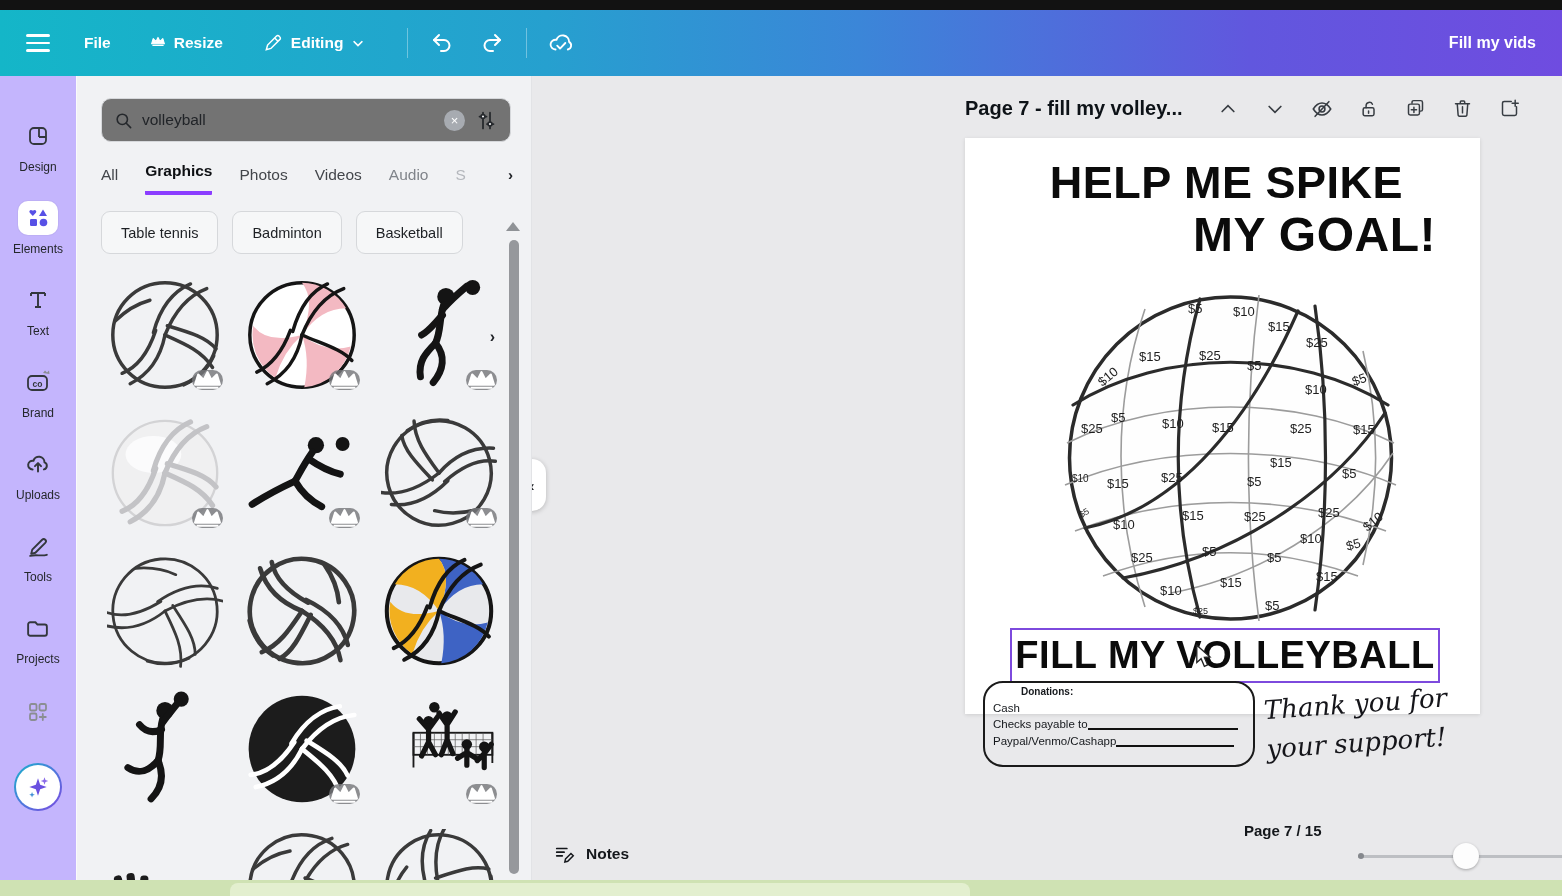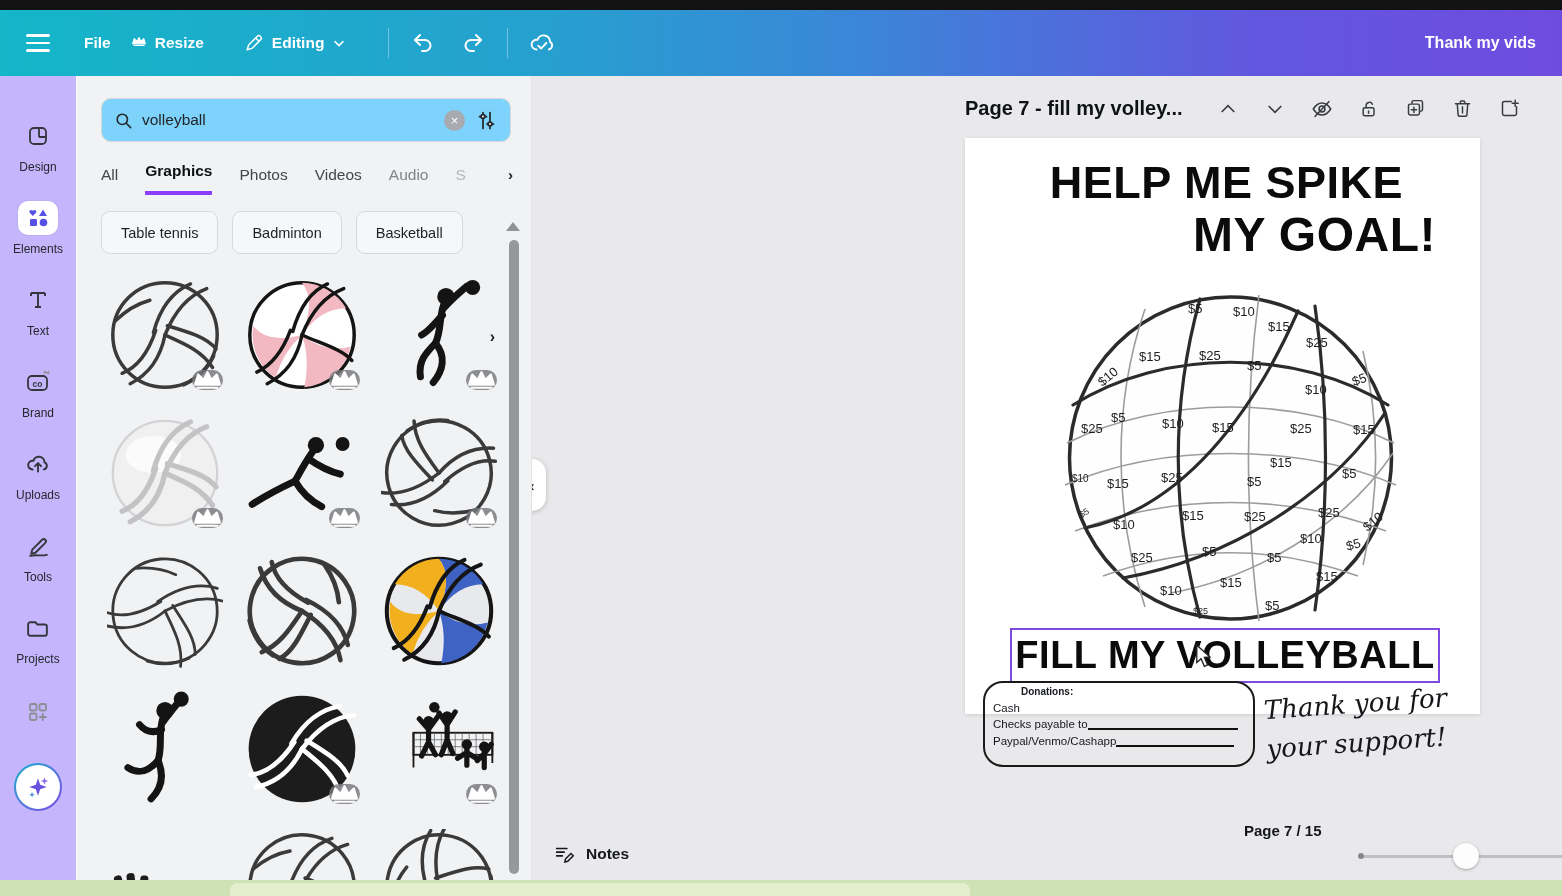--- a/index.html
+++ b/index.html
@@ -6,21 +6,21 @@
   html,body { width:1562px; height:896px; overflow:hidden; font-family:"Liberation Sans", sans-serif; background:#e9e9eb; }
 
   
   .os-strip { position:absolute; top:0; left:0; right:0; height:10px; background:#121212; }
   .topbar { position:absolute; top:10px; left:0; right:0; height:66px;
     background:linear-gradient(90deg,#14b6c8 0%,#26a0cf 35%,#3b86d8 55%,#6157de 80%,#6f4ce0 100%);
     display:flex; align-items:center; color:#fff; padding:0 26px; z-index:30; }
   .topbar .tb-item { display:flex; align-items:center; gap:8px; font-size:15.5px; font-weight:600; cursor:pointer; }
   .hamburger { width:24px; display:flex; flex-direction:column; gap:5px; margin-right:34px; cursor:pointer; }
   .hamburger span { display:block; height:2.6px; background:#fff; border-radius:2px; }
-  .tb-file { margin-right:20px; }
+  .tb-file { margin-right:39px; }
   .tb-resize { margin-right:40px; }
   .tb-editing { margin-right:26px; }
   .tb-sep { width:1px; height:30px; background:rgba(255,255,255,.35); margin:0 16px; }
   .tb-iconbtn { width:36px; height:36px; display:flex; align-items:center; justify-content:center; cursor:pointer; }
   .tb-spacer { flex:1; }
   .tb-project { font-size:16px; font-weight:700; }
 
   
   .rail { position:absolute; left:0; top:76px; width:76px; height:804px; background:#c4b5fd; z-index:20;
     display:flex; flex-direction:column; align-items:center; padding-top:43px; }
@@ -29,21 +29,21 @@
   .rail-item .rlb { font-size:12px; color:#24272b; }
   .rail-item.active .ric { background:#ffffff; border-radius:10px; box-shadow:0 0 0 1px rgba(0,0,0,.03); }
   .rail-apps { margin-top:2px; margin-bottom:28px; }
   .ai-btn { width:48px; height:48px; border-radius:50%; border:2px solid transparent;
     background:linear-gradient(#fff,#fff) padding-box, linear-gradient(135deg,#17b3c9,#4e79dd,#7b49e0) border-box;
     display:flex; align-items:center; justify-content:center; cursor:pointer; margin-top:6px; }
 
   
   .panel { position:absolute; left:76px; top:76px; width:456px; height:804px; background:#f1f2f4;
     border-left:1px solid #fafafb; border-right:1px solid #e2e3e6; z-index:10; overflow:hidden; }
-  .searchrow { margin:22px 20px 0 24px; height:44px; background:#7dd3fc; border:1px solid #d6d8db; border-radius:10px;
+  .searchrow { margin:22px 20px 0 24px; height:44px; background:#737373; border:1px solid #d6d8db; border-radius:10px;
     display:flex; align-items:center; padding:0 12px; gap:9px; }
   .searchrow input { flex:1; border:none; outline:none; font-size:15.5px; color:#212428; background:transparent; font-family:inherit; }
   .clear-btn { width:21px; height:21px; border-radius:50%; background:#a7abb1; color:#fff; font-size:13px; line-height:21px;
     text-align:center; cursor:pointer; flex:0 0 auto; }
   .filter-btn { width:24px; height:24px; display:flex; align-items:center; justify-content:center; cursor:pointer; flex:0 0 auto; }
 
   .tabs { margin:20px 18px 0 24px; display:flex; gap:27px; align-items:flex-end; position:relative; }
   .tab { font-size:15.5px; color:#43464b; padding-bottom:11px; cursor:pointer; white-space:nowrap; }
   .tab.active { color:#0e1013; font-weight:700; border-bottom:4px solid #8b3dff; border-radius:1px; }
   .tab.faded { color:#80848a; }
@@ -191,21 +191,21 @@
   <div class="tb-sep"></div>
 
   <div class="tb-iconbtn">
     <svg width="26" height="26" viewBox="0 0 24 24" fill="none" stroke="#fff" stroke-width="1.7" stroke-linecap="round" stroke-linejoin="round">
       <path d="M7 18 a4.5 4.5 0 1 1 .8-8.9 A6 6 0 0 1 19.5 11 a3.8 3.8 0 0 1 -1.2 7"></path>
         <path d="M8.5 14.5 l2.6 2.6 L16 12"></path>
     </svg>
   </div>
 
   <div class="tb-spacer"></div>
-  <div class="tb-project">Thank my vids</div>
+  <div class="tb-project">Fill my vids</div>
 </div>
 
 <div class="rail">
   <div class="rail-item">
     <span class="ric">
       <svg width="24" height="24" viewBox="0 0 24 24" fill="none" stroke="#33373c" stroke-width="1.8">
           <rect x="4" y="4" width="16" height="16" rx="4"></rect>
           <path d="M13 4 V13 M13 13 H20"></path>
         </svg>
     </span>

